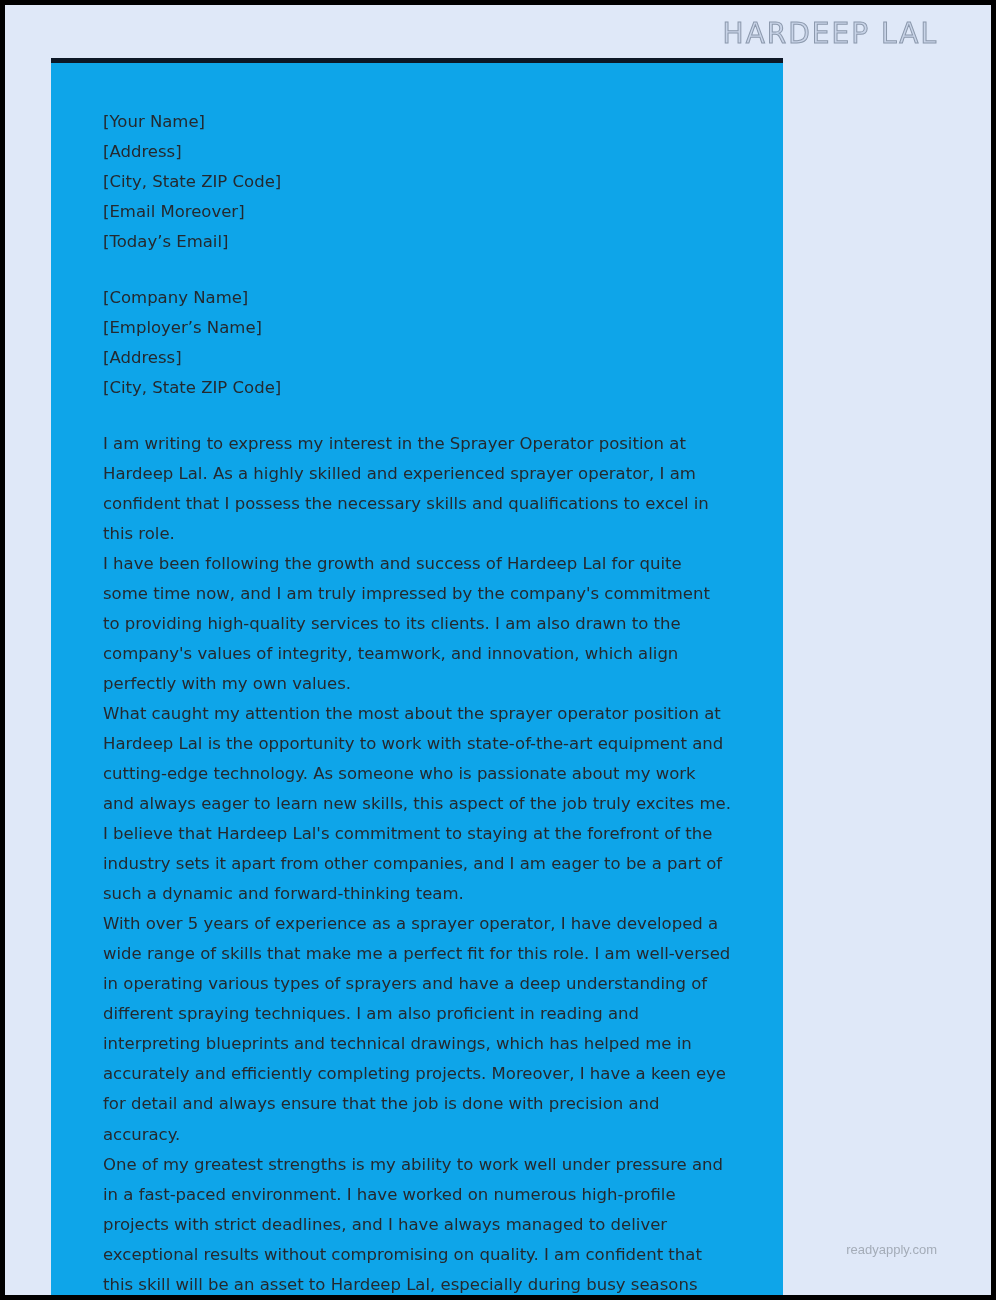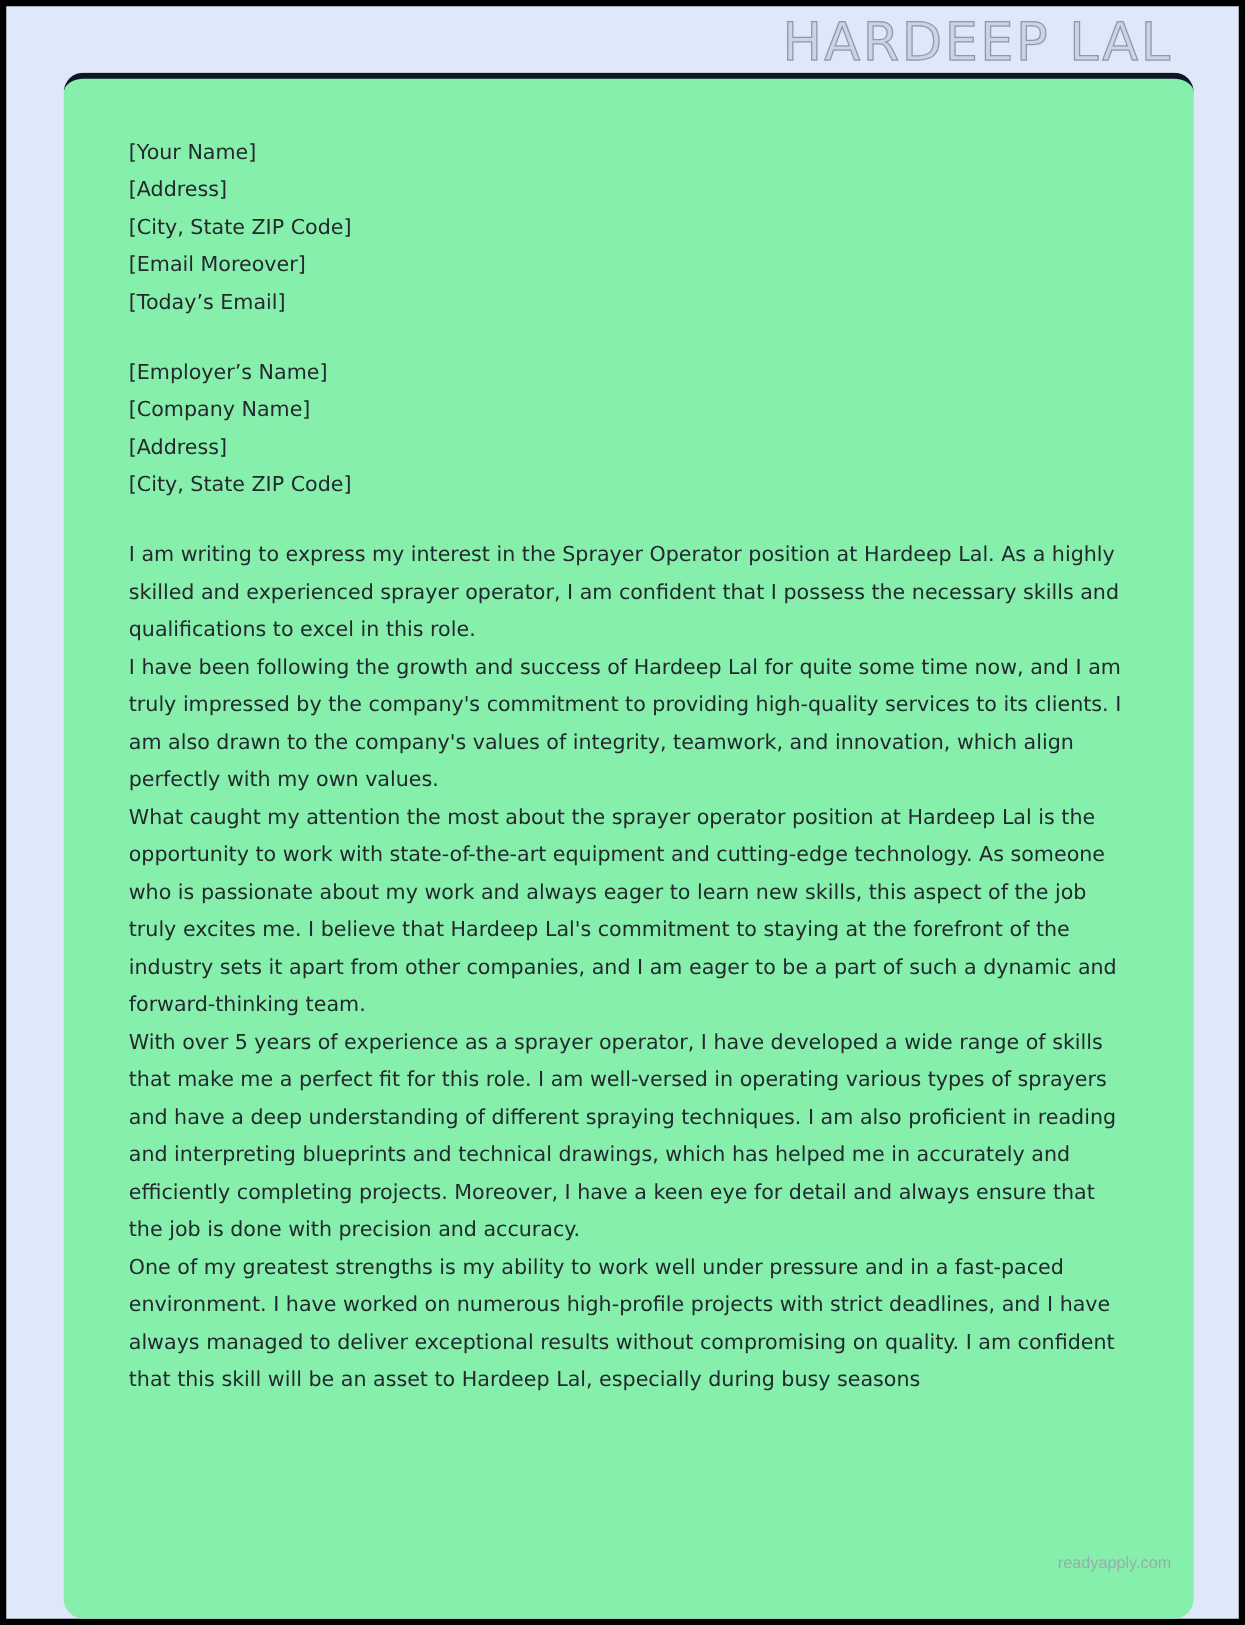--- a/index.html
+++ b/index.html
@@ -28,41 +28,40 @@
     left: 5px;
     right: 5px;
     height: 48px;
     display: flex;
     align-items: center;
     justify-content: flex-end;
     padding-right: 48px;
     box-sizing: border-box;
   }
   .brand-title {
-    font-size: 42px;
+    font-size: 28px;
     letter-spacing: 2px;
     color: #c9d4e8;
     -webkit-text-stroke: 1px #8c99ad;
     font-family: "DejaVu Sans", sans-serif;
     font-weight: 400;
     text-transform: uppercase;
     line-height: 1;
     margin-left: 32px;
   }
   .letter {
     position: absolute;
     top: 53px;
     left: 46px;
-    width: 904px;
+    width: 732px;
     bottom: 0;
-    background: #86efac;
+    background: #0ea5e9;
     border-top: 5px solid #0d1726;
     box-sizing: border-box;
     overflow: hidden;
-    border-radius: 16px;
   }
   .letter-inner {
     padding: 44px 52px 0 52px;
   }
   .block {
     margin: 0 0 26px 0;
   }
   .addr-line,
   .para {
     font-family: "DejaVu Sans", sans-serif;
@@ -101,22 +100,22 @@
 
       <div class="block">
         <p class="addr-line">[Your Name]</p>
         <p class="addr-line">[Address]</p>
         <p class="addr-line">[City, State ZIP Code]</p>
         <p class="addr-line">[Email Moreover]</p>
         <p class="addr-line">[Today’s Email]</p>
       </div>
 
       <div class="block">
+        <p class="addr-line">[Company Name]</p>
         <p class="addr-line">[Employer’s Name]</p>
-        <p class="addr-line">[Company Name]</p>
         <p class="addr-line">[Address]</p>
         <p class="addr-line">[City, State ZIP Code]</p>
       </div>
 
 
       <p class="para block">I am writing to express my interest in the Sprayer Operator position at Hardeep Lal. As a highly skilled and experienced sprayer operator, I am confident that I possess the necessary skills and qualifications to excel in this role.</p>
       <p class="para block">I have been following the growth and success of Hardeep Lal for quite some time now, and I am truly impressed by the company's commitment to providing high-quality services to its clients. I am also drawn to the company's values of integrity, teamwork, and innovation, which align perfectly with my own values.</p>
       <p class="para block">What caught my attention the most about the sprayer operator position at Hardeep Lal is the opportunity to work with state-of-the-art equipment and cutting-edge technology. As someone who is passionate about my work and always eager to learn new skills, this aspect of the job truly excites me. I believe that Hardeep Lal's commitment to staying at the forefront of the industry sets it apart from other companies, and I am eager to be a part of such a dynamic and forward-thinking team.</p>
       <p class="para block">With over 5 years of experience as a sprayer operator, I have developed a wide range of skills that make me a perfect fit for this role. I am well-versed in operating various types of sprayers and have a deep understanding of different spraying techniques. I am also proficient in reading and interpreting blueprints and technical drawings, which has helped me in accurately and efficiently completing projects. Moreover, I have a keen eye for detail and always ensure that the job is done with precision and accuracy.</p>
       <p class="para block">One of my greatest strengths is my ability to work well under pressure and in a fast-paced environment. I have worked on numerous high-profile projects with strict deadlines, and I have always managed to deliver exceptional results without compromising on quality. I am confident that this skill will be an asset to Hardeep Lal, especially during busy seasons</p>

